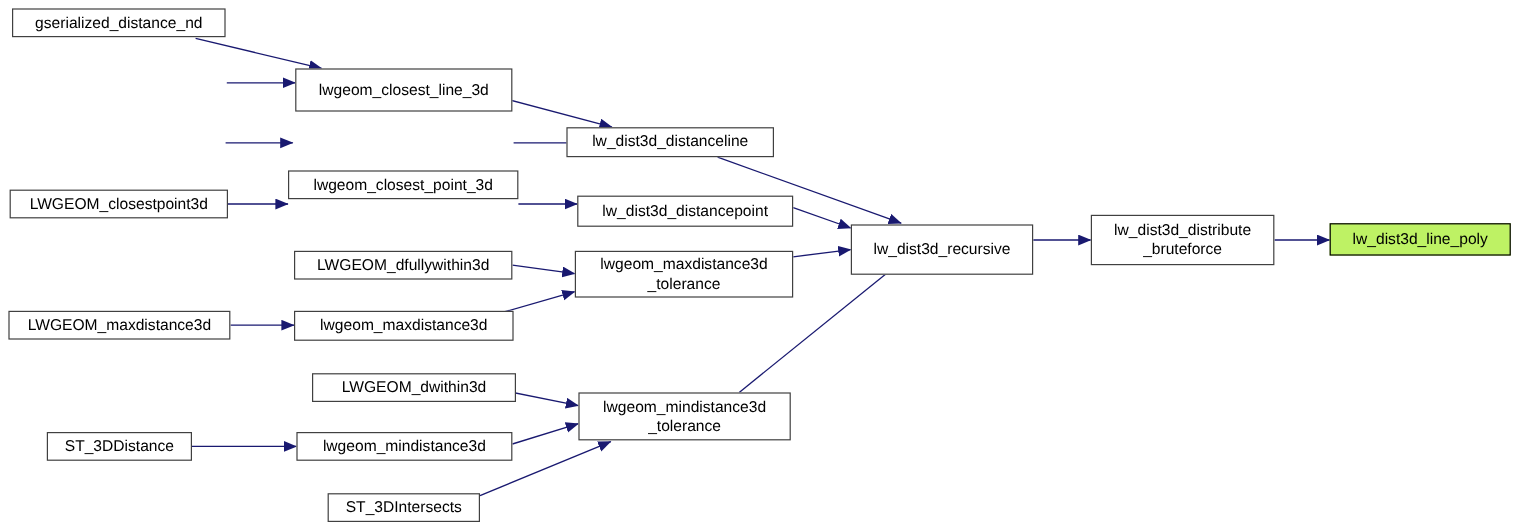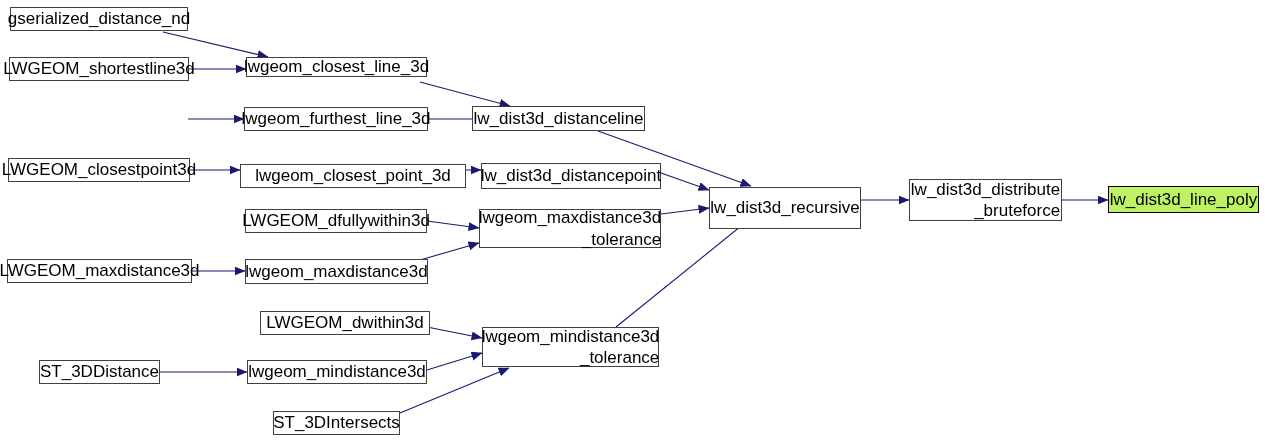--- a/index.html
+++ b/index.html
@@ -26,26 +26,26 @@
     stroke: #191970;
     stroke-width: 1.1;
     fill: none;
   }
   .node {
     position: absolute;
     box-sizing: border-box;
     border: 1px solid #404040;
     background: #ffffff;
     color: #000000;
-    font-size: 17px;
+    font-size: 13px;
     line-height: 1.25;
     display: flex;
     align-items: center;
     justify-content: center;
-    text-align: right;
+    text-align: center;
     white-space: pre-line;
     cursor: pointer;
   }
   .node.highlight {
     background: #bef264;
     border: 1.5px solid #000000;
   }
 </style>
 </head>
 <body>
@@ -74,28 +74,26 @@
     <line class="edge" x1="412" y1="324" x2="482" y2="338" marker-end="url(#arrow)"></line>
     <line class="edge" x1="160" y1="372" x2="247" y2="372" marker-end="url(#arrow)"></line>
     <line class="edge" x1="427" y1="370" x2="482" y2="353" marker-end="url(#arrow)"></line>
     <line class="edge" x1="400" y1="413" x2="509" y2="368" marker-end="url(#arrow)"></line>
     <line class="edge" x1="616" y1="327" x2="756" y2="214" marker-end="url(#arrow)"></line>
     <line class="edge" x1="861" y1="200" x2="909" y2="200" marker-end="url(#arrow)"></line>
     <line class="edge" x1="1062" y1="200" x2="1108" y2="200" marker-end="url(#arrow)"></line>
   </svg>
 
   <div class="node" style="left:10px;top:7px;width:178px;height:24px">gserialized_distance_nd</div>
-  <div class="node" style="left:9px;top:57px;width:180px;height:24px">LWGEOM_shortestline3d</div>
   <div class="node" style="left:8px;top:158px;width:182px;height:24px">LWGEOM_closestpoint3d</div>
   <div class="node" style="left:7px;top:259px;width:185px;height:24px">LWGEOM_maxdistance3d</div>
   <div class="node" style="left:39px;top:360px;width:121px;height:24px">ST_3DDistance</div>
 
-  <div class="node" style="left:246px;top:57px;width:181px;height:20px">lwgeom_closest_line_3d</div>
-  <div class="node" style="left:244px;top:107px;width:184px;height:24px">lwgeom_furthest_line_3d</div>
-  <div class="node" style="left:240px;top:164px;width:226px;height:24px">lwgeom_closest_point_3d</div>
+  <div class="node" style="left:246px;top:57px;width:181px;height:36px">lwgeom_closest_line_3d</div>
+  <div class="node" style="left:240px;top:142px;width:192px;height:24px">lwgeom_closest_point_3d</div>
   <div class="node" style="left:245px;top:209px;width:182px;height:24px">LWGEOM_dfullywithin3d</div>
   <div class="node" style="left:245px;top:259px;width:183px;height:25px">lwgeom_maxdistance3d</div>
   <div class="node" style="left:260px;top:311px;width:170px;height:24px">LWGEOM_dwithin3d</div>
   <div class="node" style="left:247px;top:360px;width:180px;height:24px">lwgeom_mindistance3d</div>
   <div class="node" style="left:273px;top:411px;width:127px;height:24px">ST_3DIntersects</div>
 
   <div class="node" style="left:472px;top:106px;width:173px;height:25px">lw_dist3d_distanceline</div>
   <div class="node" style="left:481px;top:163px;width:180px;height:26px">lw_dist3d_distancepoint</div>
   <div class="node" style="left:479px;top:209px;width:182px;height:39px">lwgeom_maxdistance3d
 _tolerance</div>

